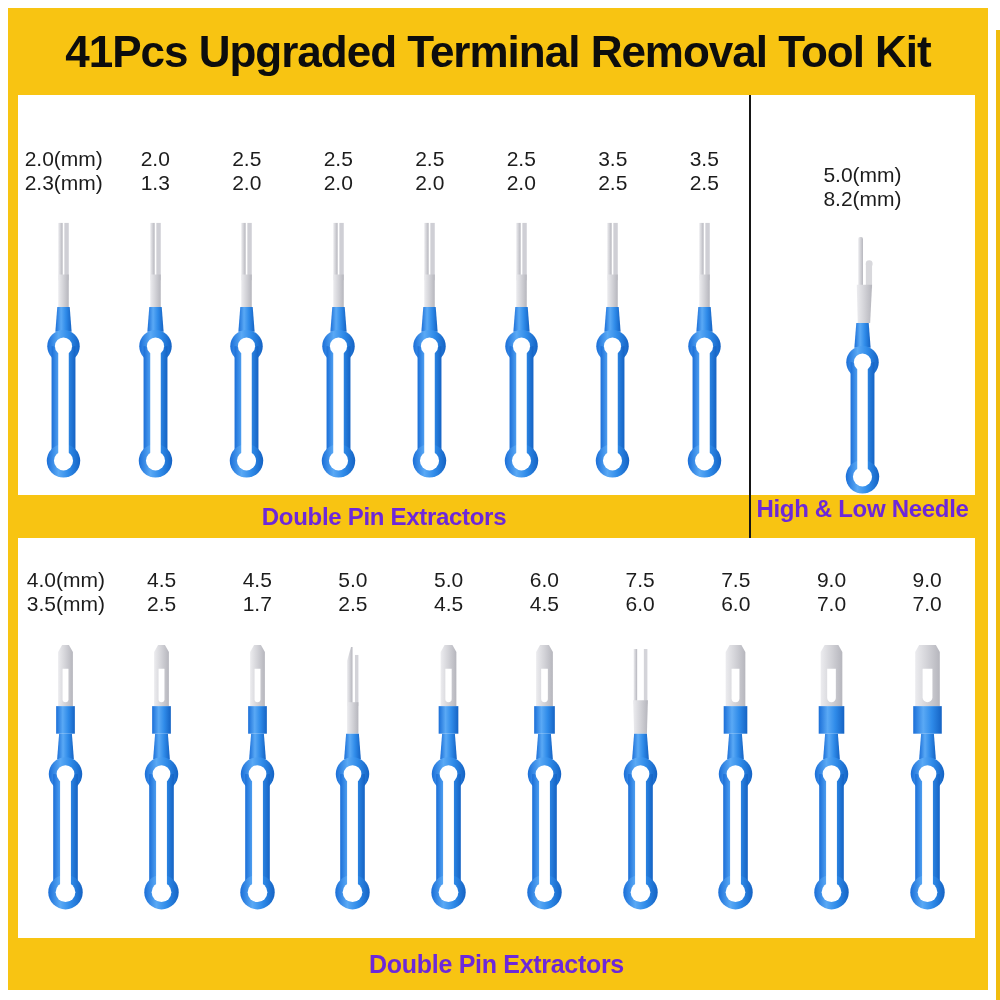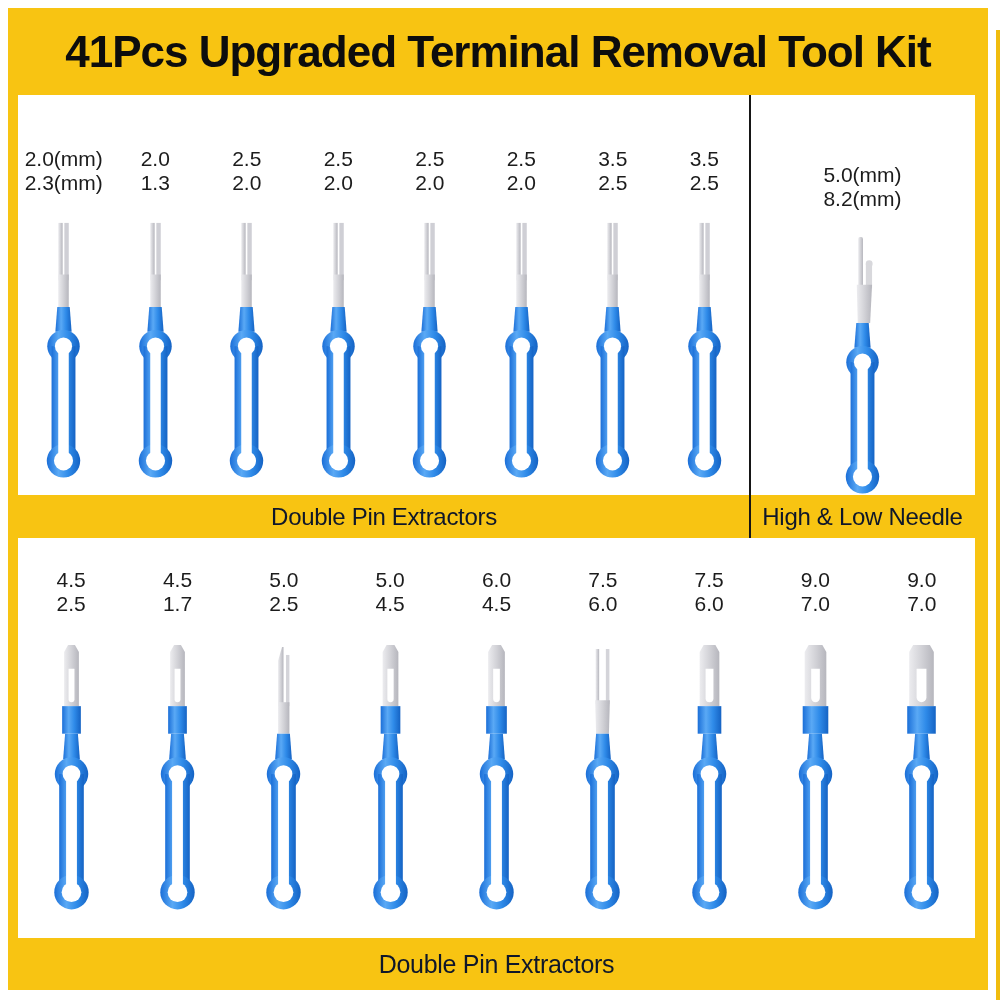--- a/index.html
+++ b/index.html
@@ -23,24 +23,24 @@
   .row-top-right{position:absolute;left:732px;top:0;width:225px;height:400px;padding-top:68px;}
   .row-bottom{position:absolute;left:0;top:0;width:957px;height:400px;padding-top:30px;}
 
   .tool-col{flex:1;display:flex;flex-direction:column;align-items:center;min-width:0;}
   .size-label{height:48px;text-align:center;font-size:21px;line-height:24px;color:#1c1c1c;}
   .row-top-left .size-label,.row-top-right .size-label{margin-bottom:26px;}
   .row-bottom .size-label{margin-bottom:28px;}
 
   .strip-top{position:absolute;left:18px;top:495px;width:957px;height:43px;display:flex;}
   .strip-top .cell-left{width:732px;display:flex;align-items:center;justify-content:center;}
-  .strip-top .cell-right{flex:1;display:flex;align-items:center;justify-content:center;}
+  .strip-top .cell-right{flex:1;display:flex;justify-content:center;}
   .strip-bottom{position:absolute;left:18px;top:938px;width:957px;height:52px;
                 display:flex;align-items:center;justify-content:center;}
-  .strip-label{font-size:24px;font-weight:400;color:#0f172a;letter-spacing:-0.3px;white-space:nowrap;}
+  .strip-label{font-size:24px;font-weight:700;color:#6d28d9;letter-spacing:-0.3px;white-space:nowrap;}
   .strip-bottom .strip-label{font-size:25px;}
 </style>
 </head>
 <body>
 
 <div id="root">
 
   <svg width="0" height="0" style="position:absolute">
     <defs>
       <linearGradient id="blueG" x1="0" y1="0" x2="1" y2="0">
@@ -241,56 +241,74 @@
     </div>
     <div class="cell-right">
       <span class="strip-label">High &amp; Low Needle</span>
     </div>
   </div>
 
   <div class="panel panel-bottom">
     <div class="tools-row row-bottom" id="row-bottom">
         <div class="tool-col">
           <div class="size-label">
-            <div>4.5</div>
-            <div>2.5</div>
+            <div>4.0(mm)</div>
+            <div>3.5(mm)</div>
           </div>
           <svg viewBox="0 0 64 270" width="63" height="268">
             <path d="M28.5,0 L35.5,0 L39.5,7 L39.5,62 L24.5,62 L24.5,7 Z" fill="url(#grayG)"></path>
             <path d="M29,24 h6 v31 a3,3 0 0 1 -6,0 Z" fill="#ffffff"></path>
             <rect x="22.5" y="62" width="19" height="28" fill="url(#blueG)"></rect>
             <path d="M25.5,90 L38.5,90 L40.5,116 L23.5,116 Z" fill="url(#blueG)"></path>
             <circle cx="32" cy="131" r="17" fill="url(#blueG)"></circle>
             <rect x="19.5" y="131" width="25" height="118" fill="url(#blueG)"></rect>
             <circle cx="32" cy="251" r="17.5" fill="url(#blueG)"></circle>
             <circle cx="32" cy="131" r="9" fill="#ffffff"></circle>
             <rect x="26.5" y="131" width="11" height="120" fill="#ffffff"></rect>
             <circle cx="32" cy="251" r="10" fill="#ffffff"></circle>
           </svg>
         </div>
         <div class="tool-col">
           <div class="size-label">
             <div>4.5</div>
-            <div>1.7</div>
+            <div>2.5</div>
           </div>
           <svg viewBox="0 0 64 270" width="63" height="268">
             <path d="M28.5,0 L35.5,0 L39.5,7 L39.5,62 L24.5,62 L24.5,7 Z" fill="url(#grayG)"></path>
             <path d="M29,24 h6 v31 a3,3 0 0 1 -6,0 Z" fill="#ffffff"></path>
             <rect x="22.5" y="62" width="19" height="28" fill="url(#blueG)"></rect>
             <path d="M25.5,90 L38.5,90 L40.5,116 L23.5,116 Z" fill="url(#blueG)"></path>
             <circle cx="32" cy="131" r="17" fill="url(#blueG)"></circle>
             <rect x="19.5" y="131" width="25" height="118" fill="url(#blueG)"></rect>
             <circle cx="32" cy="251" r="17.5" fill="url(#blueG)"></circle>
             <circle cx="32" cy="131" r="9" fill="#ffffff"></circle>
             <rect x="26.5" y="131" width="11" height="120" fill="#ffffff"></rect>
             <circle cx="32" cy="251" r="10" fill="#ffffff"></circle>
           </svg>
         </div>
         <div class="tool-col">
           <div class="size-label">
+            <div>4.5</div>
+            <div>1.7</div>
+          </div>
+          <svg viewBox="0 0 64 270" width="63" height="268">
+            <path d="M28.5,0 L35.5,0 L39.5,7 L39.5,62 L24.5,62 L24.5,7 Z" fill="url(#grayG)"></path>
+            <path d="M29,24 h6 v31 a3,3 0 0 1 -6,0 Z" fill="#ffffff"></path>
+            <rect x="22.5" y="62" width="19" height="28" fill="url(#blueG)"></rect>
+            <path d="M25.5,90 L38.5,90 L40.5,116 L23.5,116 Z" fill="url(#blueG)"></path>
+            <circle cx="32" cy="131" r="17" fill="url(#blueG)"></circle>
+            <rect x="19.5" y="131" width="25" height="118" fill="url(#blueG)"></rect>
+            <circle cx="32" cy="251" r="17.5" fill="url(#blueG)"></circle>
+            <circle cx="32" cy="131" r="9" fill="#ffffff"></circle>
+            <rect x="26.5" y="131" width="11" height="120" fill="#ffffff"></rect>
+            <circle cx="32" cy="251" r="10" fill="#ffffff"></circle>
+          </svg>
+        </div>
+        <div class="tool-col">
+          <div class="size-label">
             <div>5.0</div>
             <div>2.5</div>
           </div>
           <svg viewBox="0 0 64 270" width="63" height="268">
             <path d="M26.5,16 L30.5,2 L32,2 L32,62 L26.5,62 Z" fill="url(#grayG)"></path>
             <rect x="34.5" y="10" width="3.5" height="52" fill="#d4d4d9"></rect>
             <rect x="26.5" y="58" width="11.5" height="32" fill="url(#grayG)"></rect>
             <path d="M25.5,90 L38.5,90 L40.5,116 L23.5,116 Z" fill="url(#blueG)"></path>
             <circle cx="32" cy="131" r="17" fill="url(#blueG)"></circle>
             <rect x="19.5" y="131" width="25" height="118" fill="url(#blueG)"></rect>

